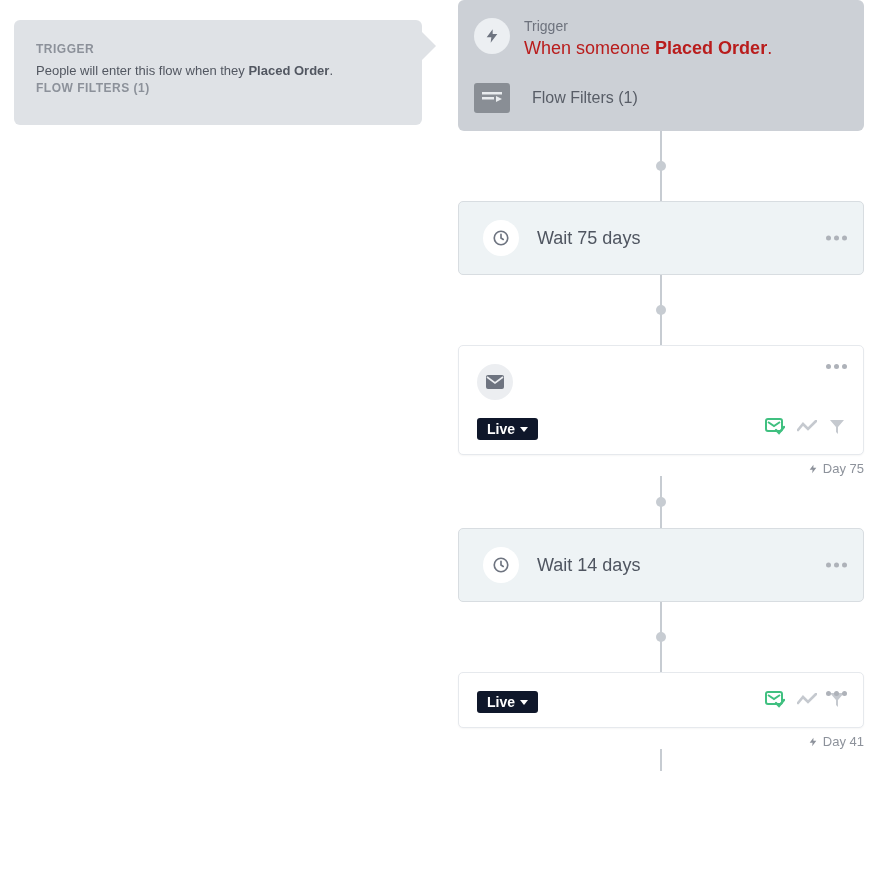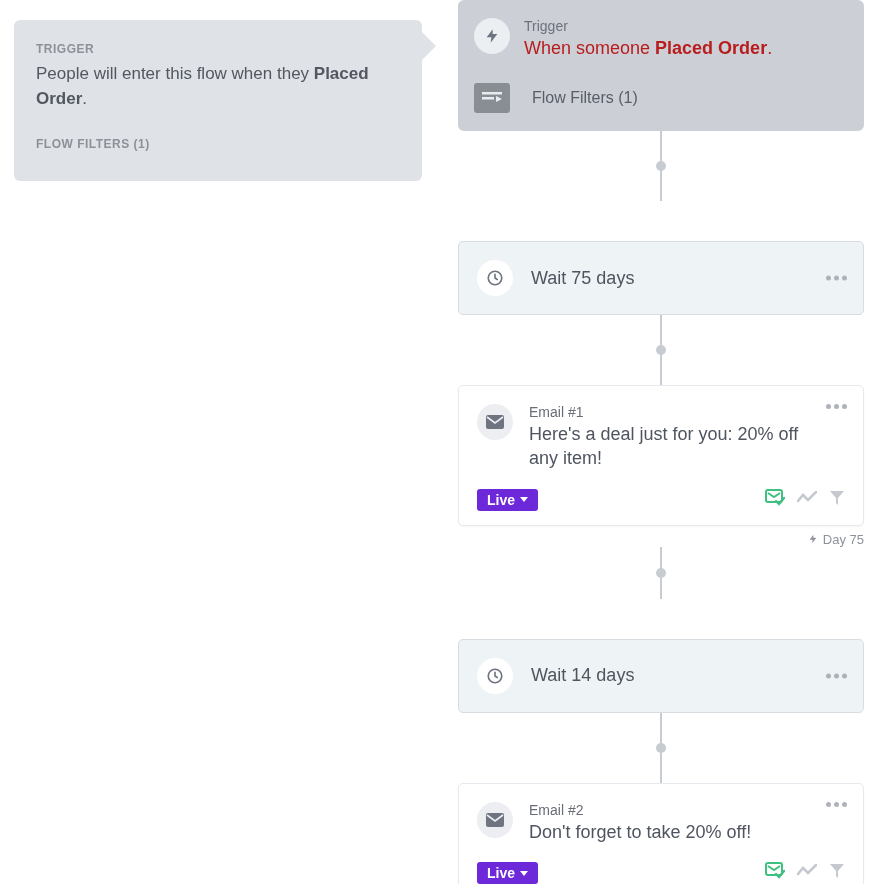--- a/index.html
+++ b/index.html
@@ -31,24 +31,23 @@
     border-left: 14px solid #dfe2e6;
   }
   .panel-label {
     font-size: 12px;
     font-weight: 700;
     letter-spacing: 0.5px;
     color: #8c919a;
     margin-bottom: 6px;
   }
   .panel-text {
-    font-size: 17px;
+    font-size: 13px;
     color: #525761;
     line-height: 1.45;
-    margin-bottom: 26px;
   }
   .panel-text b { font-weight: 700; }
   .panel-text2 {
     font-size: 17px;
     color: #525761;
     line-height: 1.45;
   }
   .panel-text2 b { font-weight: 700; }
 
   .flow-col {
@@ -119,26 +118,25 @@
   .filters-text {
     font-size: 16px;
     color: #585d67;
   }
 
   
   .wait-card {
     background: #eef3f5;
     border: 1px solid #d8dde1;
     border-radius: 5px;
-    padding: 18px 18px;
+    padding: 18px 24px;
     display: flex;
     align-items: center;
     gap: 18px;
     position: relative;
-    margin-top: 40px;
   }
   .wait-icon {
     width: 36px; height: 36px;
     border-radius: 50%;
     background: #ffffff;
     display: flex; align-items: center; justify-content: center;
     flex-shrink: 0;
   }
   .wait-text {
     font-size: 18px;
@@ -201,21 +199,21 @@
     width: 5px; height: 5px;
     background: #aeb2b9;
     border-radius: 50%;
   }
   .email-footer {
     display: flex;
     align-items: center;
     justify-content: space-between;
   }
   .live-badge {
-    background: #6d28d9;
+    background: #0f172a;
     color: #fff;
     font-size: 14px;
     font-weight: 600;
     padding: 3px 10px 3px 10px;
     border-radius: 3px;
     display: inline-flex;
     align-items: center;
     gap: 5px;
   }
   .live-caret {
@@ -304,24 +302,20 @@
     </div>
 
   <div class="email-card">
     <div class="email-head">
       <div class="email-icon">
         <svg width="18" height="14" viewBox="0 0 18 14">
             <rect x="0" y="0" width="18" height="14" rx="2" fill="#6e7480"></rect>
             <path d="M1 2 L9 8 L17 2" stroke="#eceef1" stroke-width="1.6" fill="none"></path>
           </svg>
       </div>
-      <div style="flex:1;padding-right:24px">
-        <div class="email-label">Email #1</div>
-        <div class="email-title">Here's a deal just for you: 20% off any item!</div>
-      </div>
     </div>
     <div class="email-kebab">
         <span></span>
         <span></span>
         <span></span>
       </div>
     <div class="email-footer">
       <div class="live-badge">
         <span>Live</span>
         <span class="live-caret"></span>
@@ -371,32 +365,20 @@
         <span></span>
         <span></span>
       </div>
   </div>
 
   <div class="connector" style="height:70px">
       <div class="dot"></div>
     </div>
 
   <div class="email-card">
-    <div class="email-head">
-      <div class="email-icon">
-        <svg width="18" height="14" viewBox="0 0 18 14">
-            <rect x="0" y="0" width="18" height="14" rx="2" fill="#6e7480"></rect>
-            <path d="M1 2 L9 8 L17 2" stroke="#eceef1" stroke-width="1.6" fill="none"></path>
-          </svg>
-      </div>
-      <div style="flex:1;padding-right:24px">
-        <div class="email-label">Email #2</div>
-        <div class="email-title">Don't forget to take 20% off!</div>
-      </div>
-    </div>
     <div class="email-kebab">
         <span></span>
         <span></span>
         <span></span>
       </div>
     <div class="email-footer">
       <div class="live-badge">
         <span>Live</span>
         <span class="live-caret"></span>
       </div>

